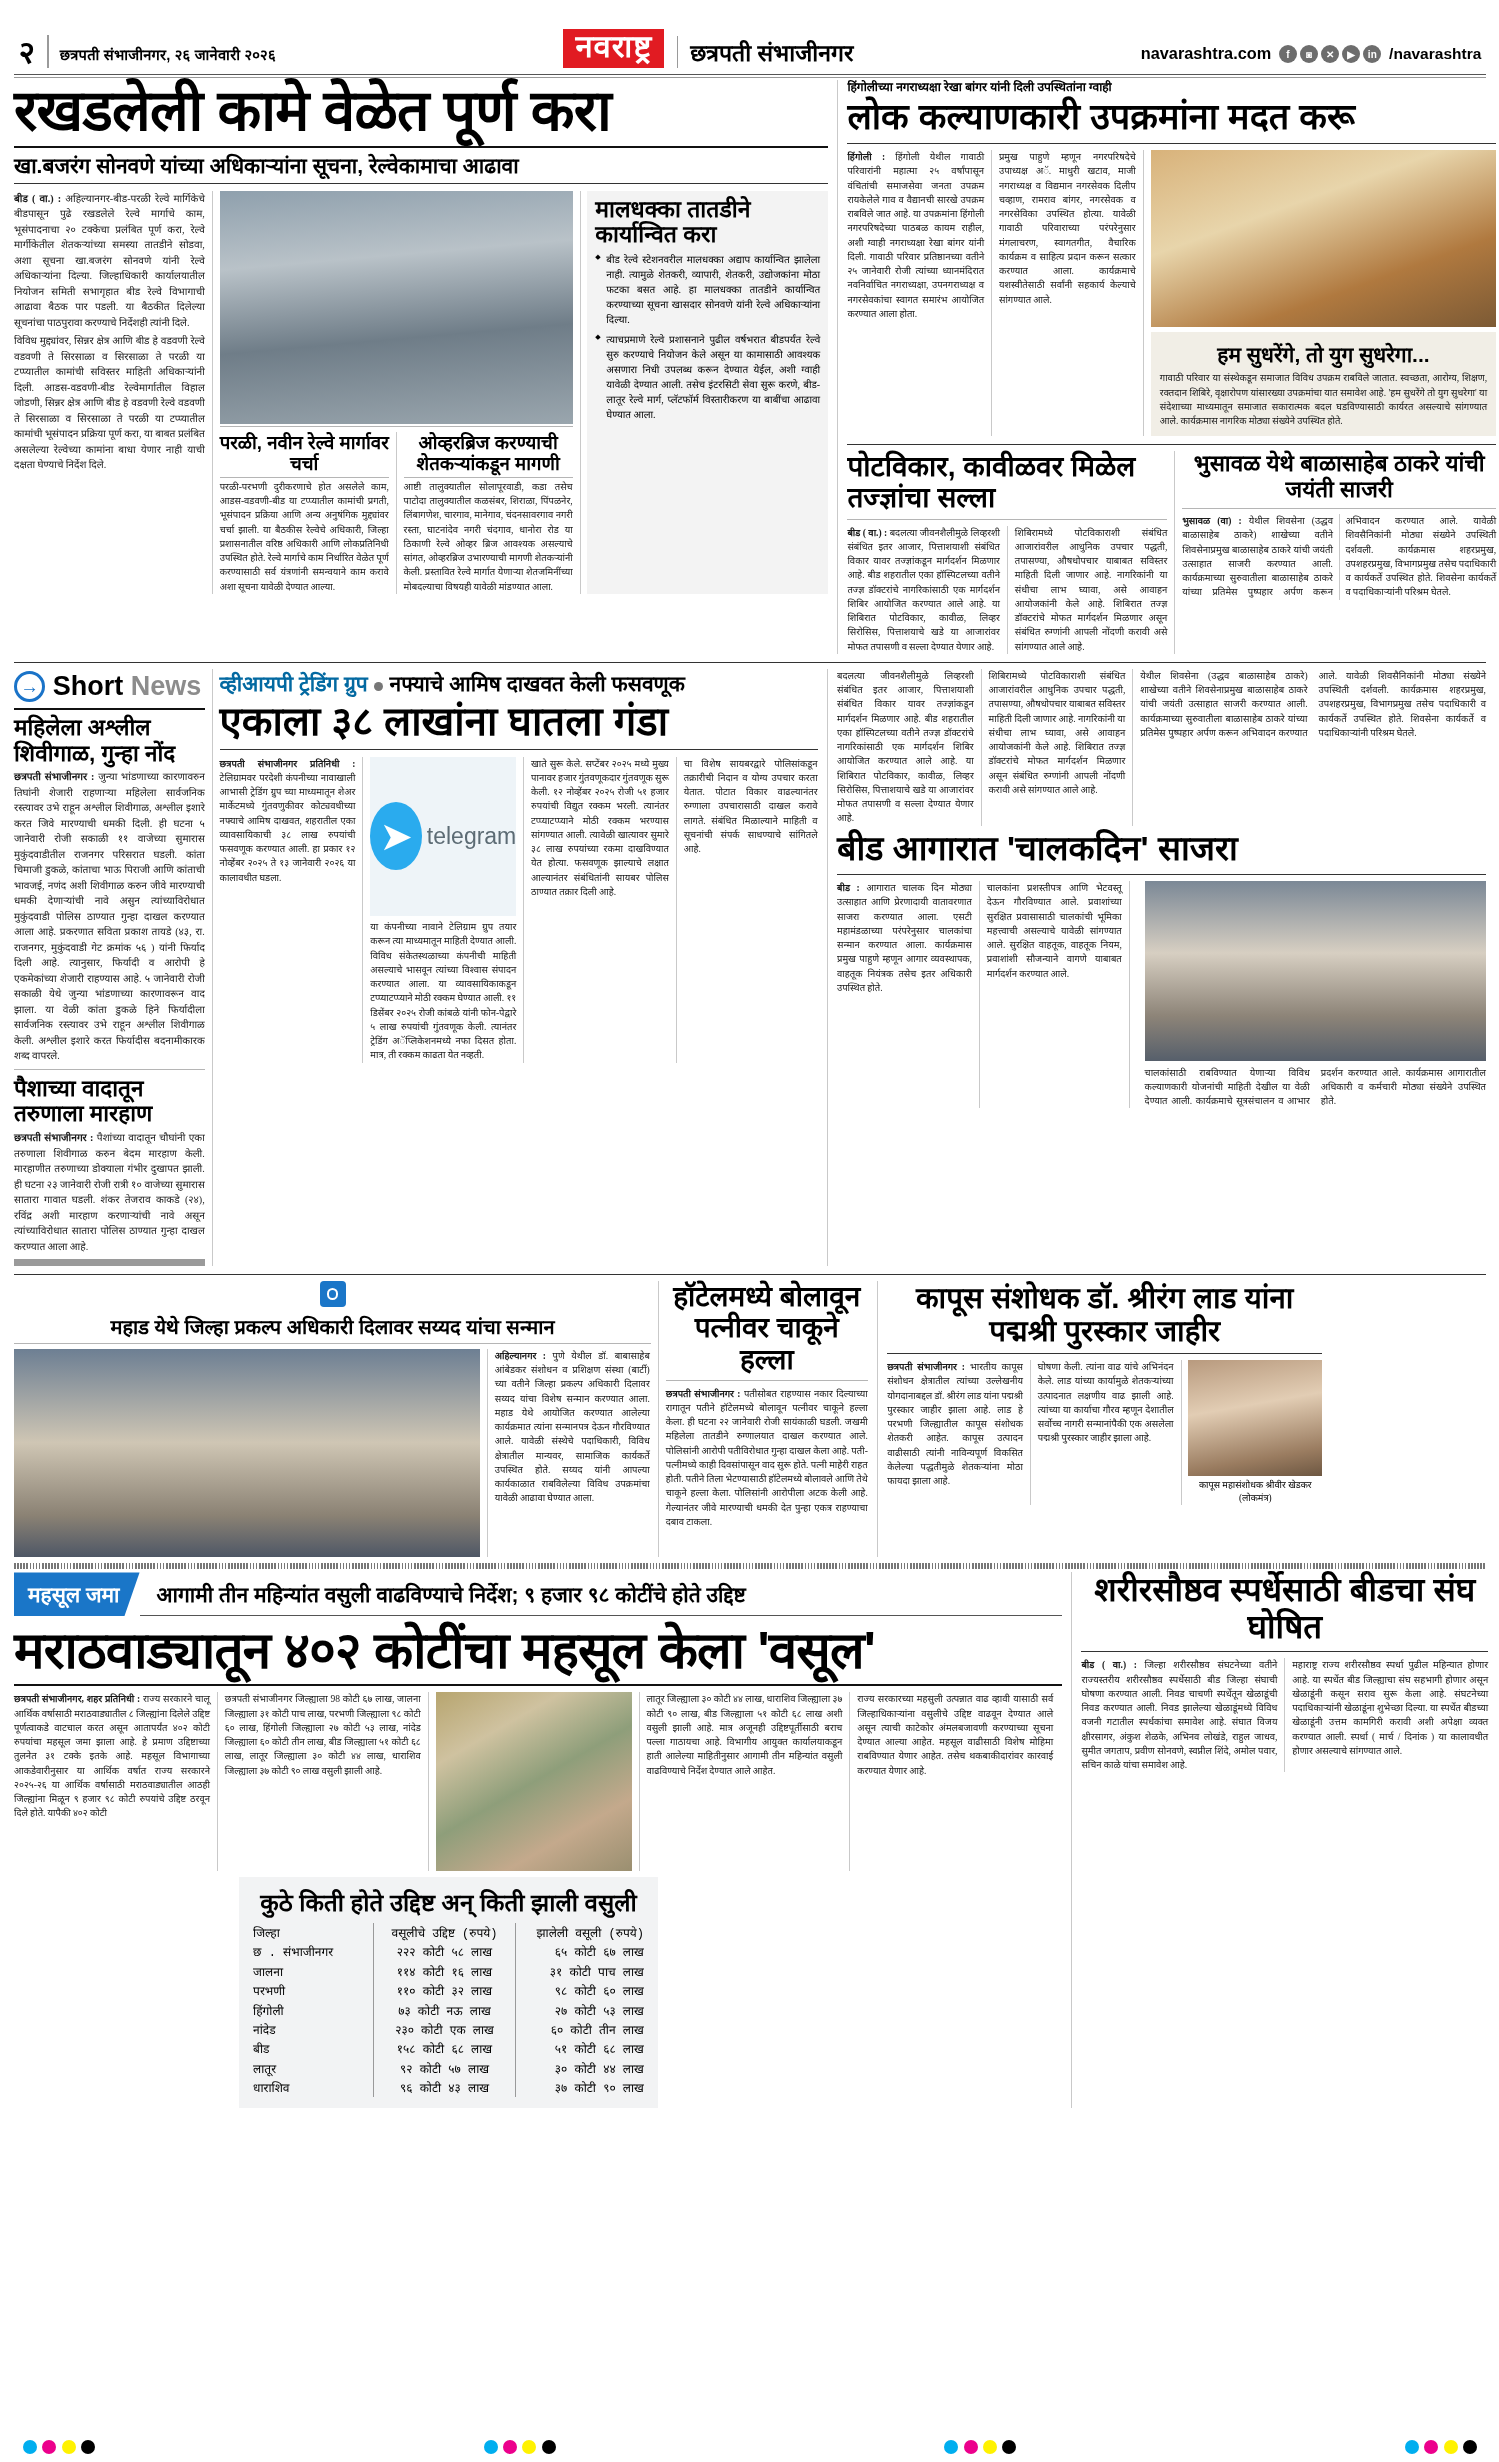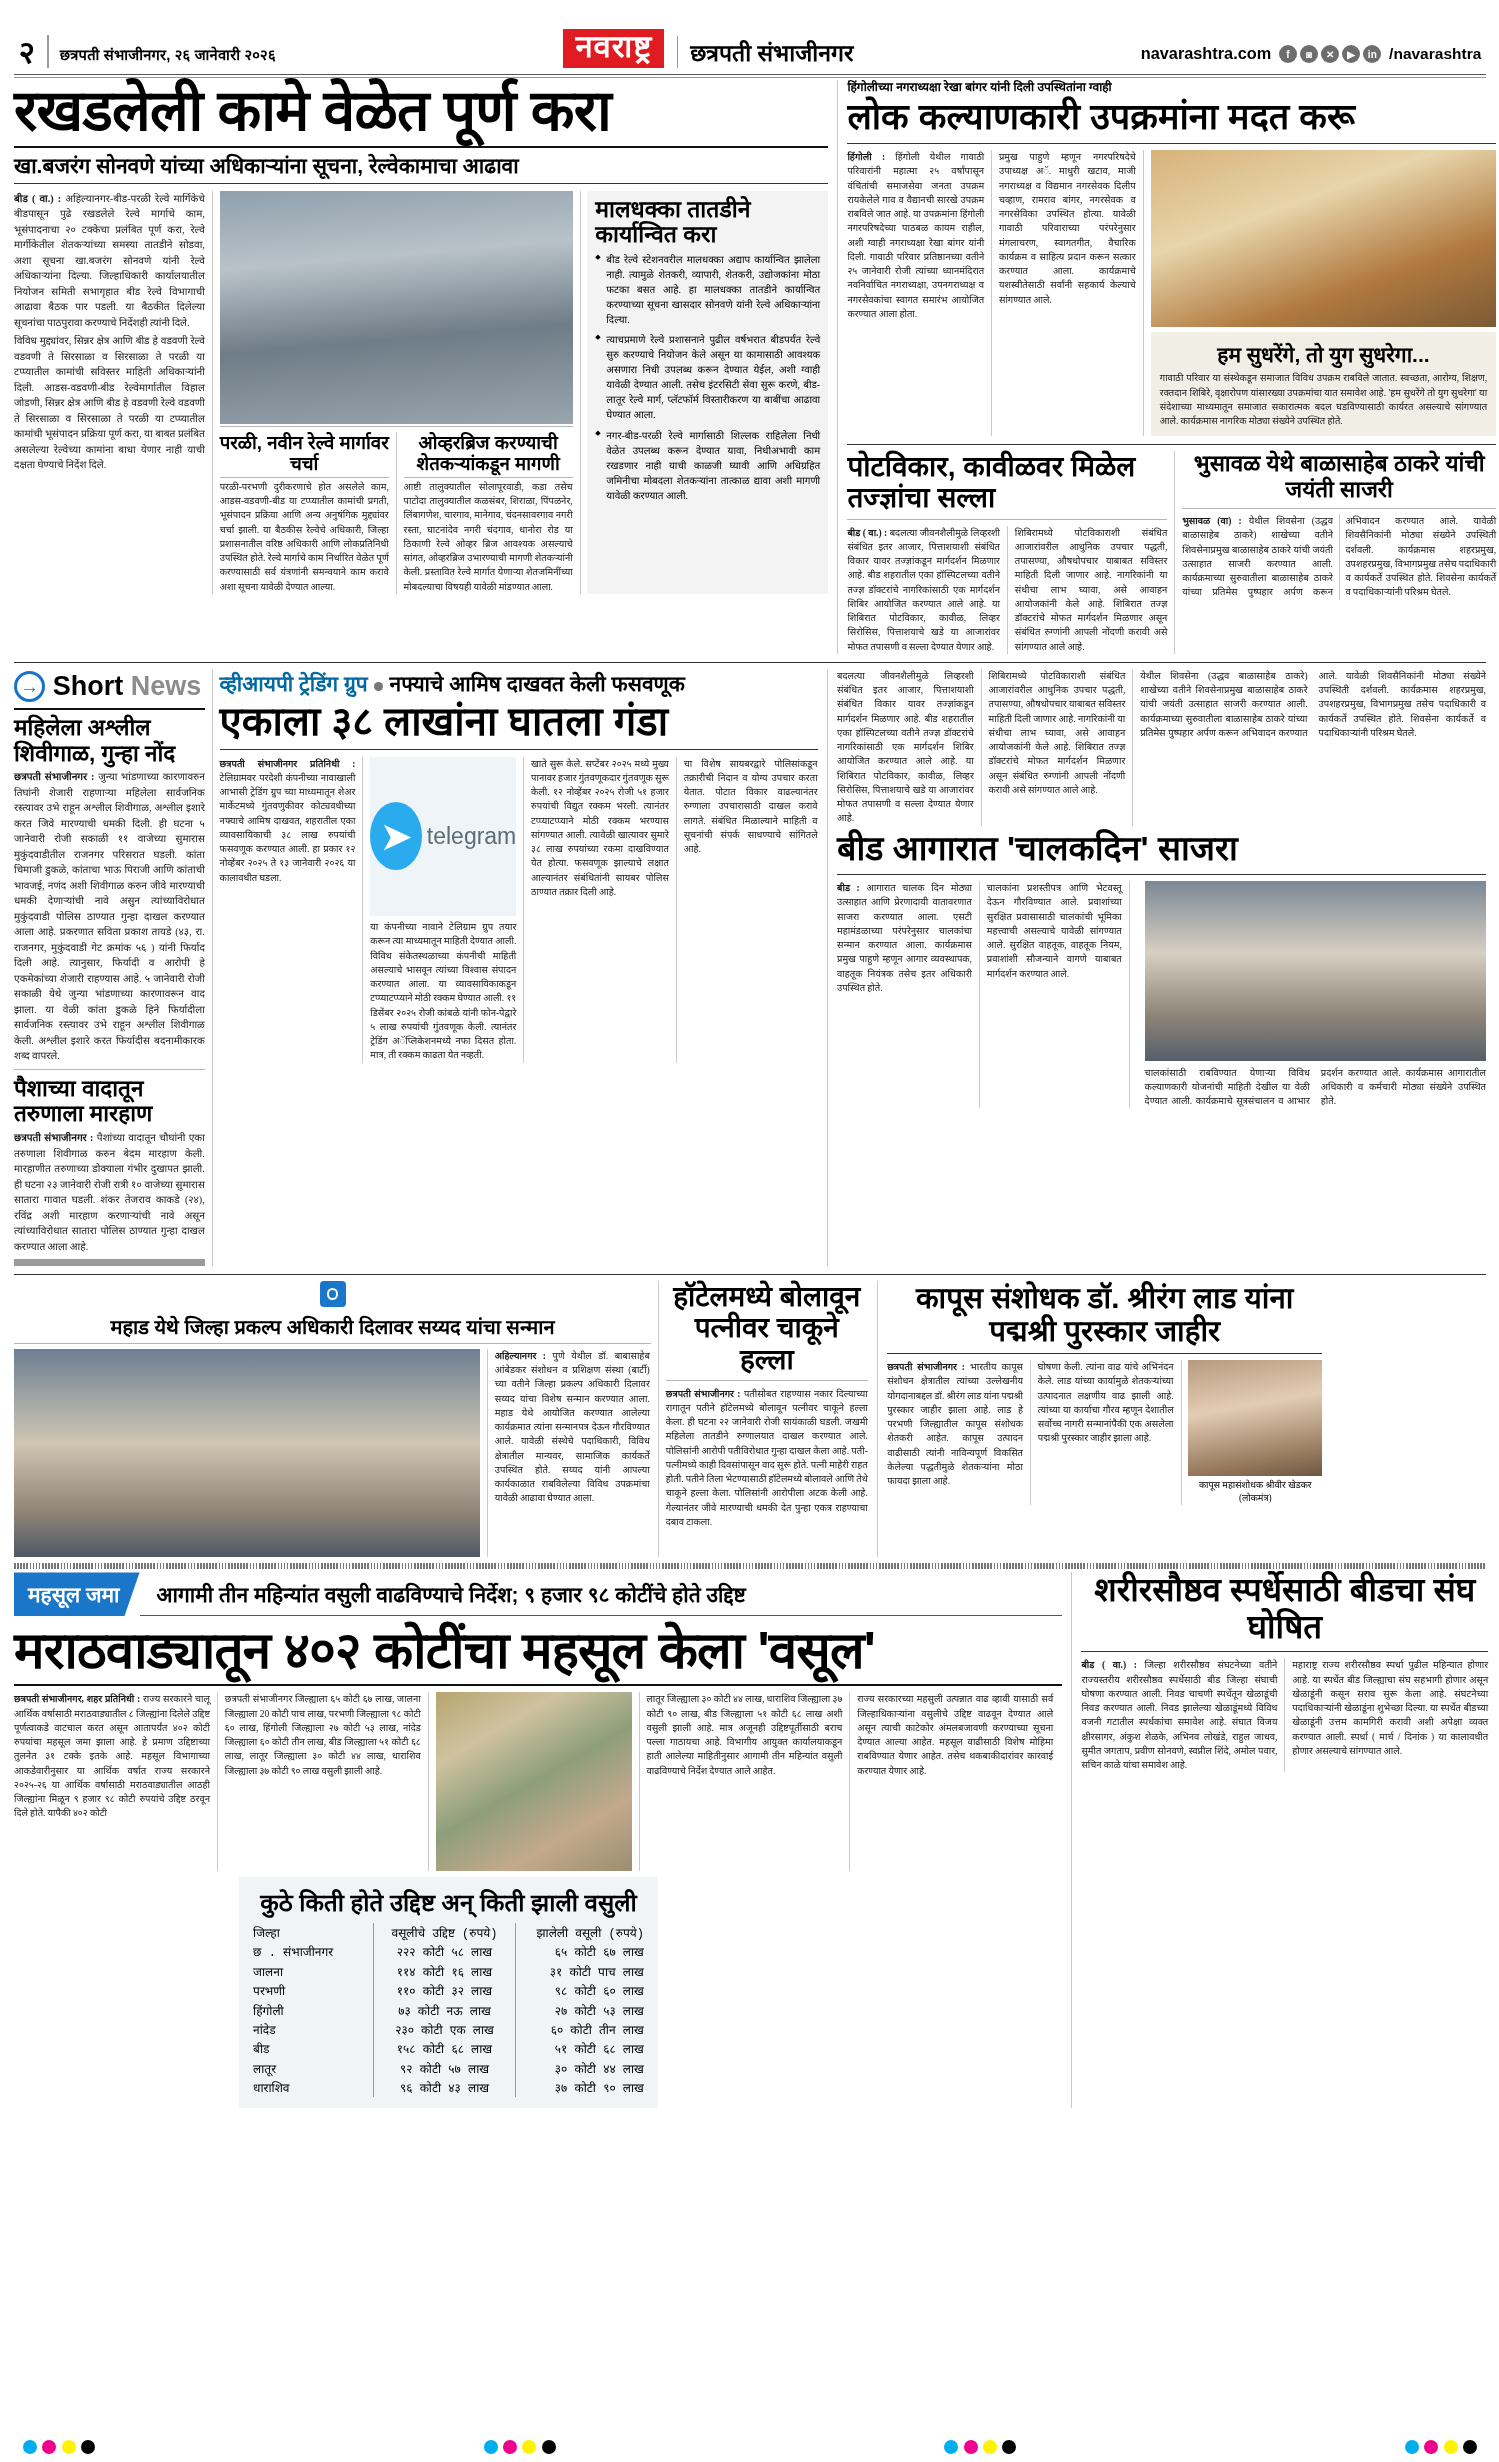--- a/index.html
+++ b/index.html
@@ -192,21 +192,20 @@
           </div>
         </div>
         <div class="vdiv"></div>
 
         <div style="width:247px;">
           <div class="callout" style="height:100%;">
             <div class="callout-title">मालधक्का तातडीने कार्यान्वित करा</div>
             <ul class="bullet-list">
               <li>बीड रेल्वे स्टेशनवरील मालधक्का अद्याप कार्यान्वित झालेला नाही. त्यामुळे शेतकरी, व्यापारी, शेतकरी, उद्योजकांना मोठा फटका बसत आहे. हा मालधक्का तातडीने कार्यान्वित करण्याच्या सूचना खासदार सोनवणे यांनी रेल्वे अधिकाऱ्यांना दिल्या.</li>
               <li>त्याचप्रमाणे रेल्वे प्रशासनाने पुढील वर्षभरात बीडपर्यंत रेल्वे सुरु करण्याचे नियोजन केले असून या कामासाठी आवश्यक असणारा निधी उपलब्ध करून देण्यात येईल, अशी ग्वाही यावेळी देण्यात आली. तसेच इंटरसिटी सेवा सुरू करणे, बीड-लातूर रेल्वे मार्ग, प्लॅटफॉर्म विस्तारीकरण या बाबींचा आढावा घेण्यात आला.</li>
-              <li>नगर-बीड-परळी रेल्वे मार्गासाठी शिल्लक राहिलेला निधी वेळेत उपलब्ध करून देण्यात यावा, निधीअभावी काम रखडणार नाही याची काळजी घ्यावी आणि अधिग्रहित जमिनीचा मोबदला शेतकऱ्यांना तात्काळ द्यावा अशी मागणी यावेळी करण्यात आली.</li>
             </ul>
           </div>
         </div>
       </div>
     </div>
 
     <div class="vdiv" style="margin:0 9.3px;"></div>
 
     <div style="width:649px;">
       <div class="kicker" style="font-size:12px;">हिंगोलीच्या नगराध्यक्षा रेखा बांगर यांनी दिली उपस्थितांना ग्वाही</div>
@@ -449,21 +448,21 @@
 
       <div class="cols">
         <div style="width:196px;">
           <div class="body-txt t12">
             <span class="dateline">छत्रपती संभाजीनगर, शहर प्रतिनिधी :</span>
             <span>राज्य सरकारने चालू आर्थिक वर्षासाठी मराठवाड्यातील ८ जिल्ह्यांना दिलेले उद्दिष्ट पूर्णत्वाकडे वाटचाल करत असून आतापर्यंत ४०२ कोटी रुपयांचा महसूल जमा झाला आहे. हे प्रमाण उद्दिष्टाच्या तुलनेत ३१ टक्के इतके आहे. महसूल विभागाच्या आकडेवारीनुसार या आर्थिक वर्षात राज्य सरकारने २०२५-२६ या आर्थिक वर्षासाठी मराठवाड्यातील आठही जिल्ह्यांना मिळून ९ हजार ९८ कोटी रुपयांचे उद्दिष्ट ठरवून दिले होते. यापैकी ४०२ कोटी</span>
           </div>
         </div>
         <div class="vdiv"></div>
         <div style="width:196px;">
-          <div class="body-txt t12">छत्रपती संभाजीनगर जिल्ह्याला ६५ कोटी ६७ लाख, जालना जिल्ह्याला 20 कोटी पाच लाख, परभणी जिल्ह्याला ९८ कोटी ६० लाख, हिंगोली जिल्ह्याला २७ कोटी ५३ लाख, नांदेड जिल्ह्याला ६० कोटी तीन लाख, बीड जिल्ह्याला ५१ कोटी ६८ लाख, लातूर जिल्ह्याला ३० कोटी ४४ लाख, धाराशिव जिल्ह्याला ३७ कोटी ९० लाख वसुली झाली आहे.</div>
+          <div class="body-txt t12">छत्रपती संभाजीनगर जिल्ह्याला 98 कोटी ६७ लाख, जालना जिल्ह्याला ३१ कोटी पाच लाख, परभणी जिल्ह्याला ९८ कोटी ६० लाख, हिंगोली जिल्ह्याला २७ कोटी ५३ लाख, नांदेड जिल्ह्याला ६० कोटी तीन लाख, बीड जिल्ह्याला ५१ कोटी ६८ लाख, लातूर जिल्ह्याला ३० कोटी ४४ लाख, धाराशिव जिल्ह्याला ३७ कोटी ९० लाख वसुली झाली आहे.</div>
         </div>
         <div class="vdiv"></div>
         <div style="width:196px;">
           <div class="photo money" style="height:179px;"></div>
         </div>
         <div class="vdiv"></div>
         <div style="width:196px;">
           <div class="body-txt t12">लातूर जिल्ह्याला ३० कोटी ४४ लाख, धाराशिव जिल्ह्याला ३७ कोटी ९० लाख, बीड जिल्ह्याला ५१ कोटी ६८ लाख अशी वसुली झाली आहे. मात्र अजूनही उद्दिष्टपूर्तीसाठी बराच पल्ला गाठायचा आहे. विभागीय आयुक्त कार्यालयाकडून हाती आलेल्या माहितीनुसार आगामी तीन महिन्यांत वसुली वाढविण्याचे निर्देश देण्यात आले आहेत.</div>
         </div>
         <div class="vdiv"></div>

